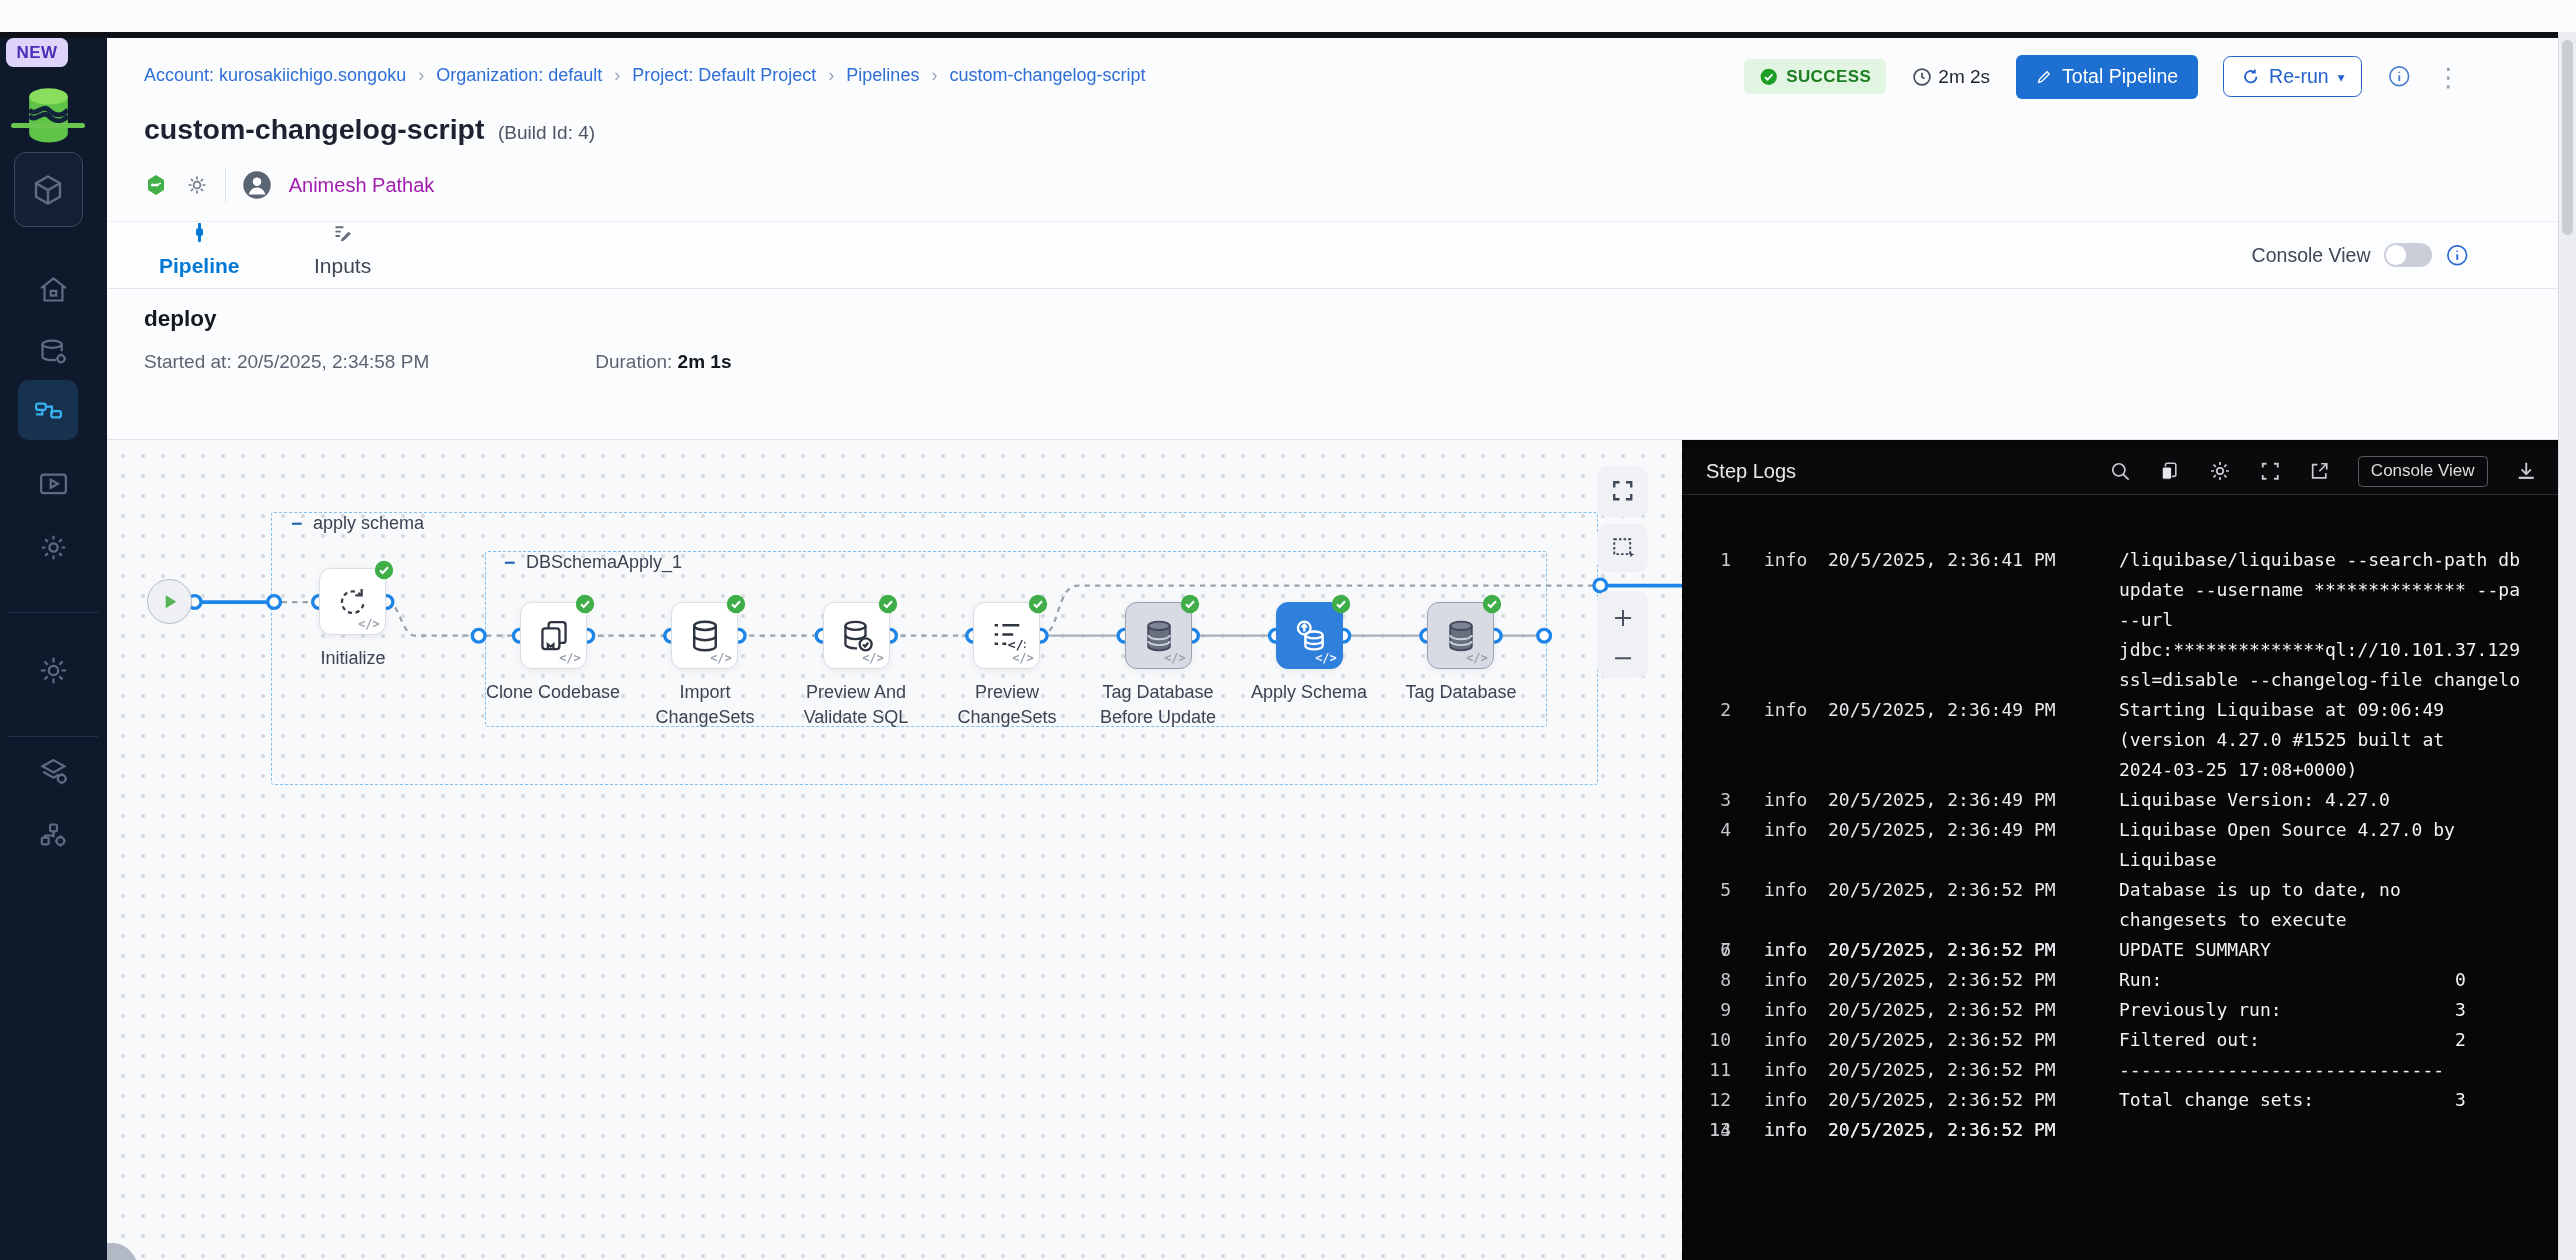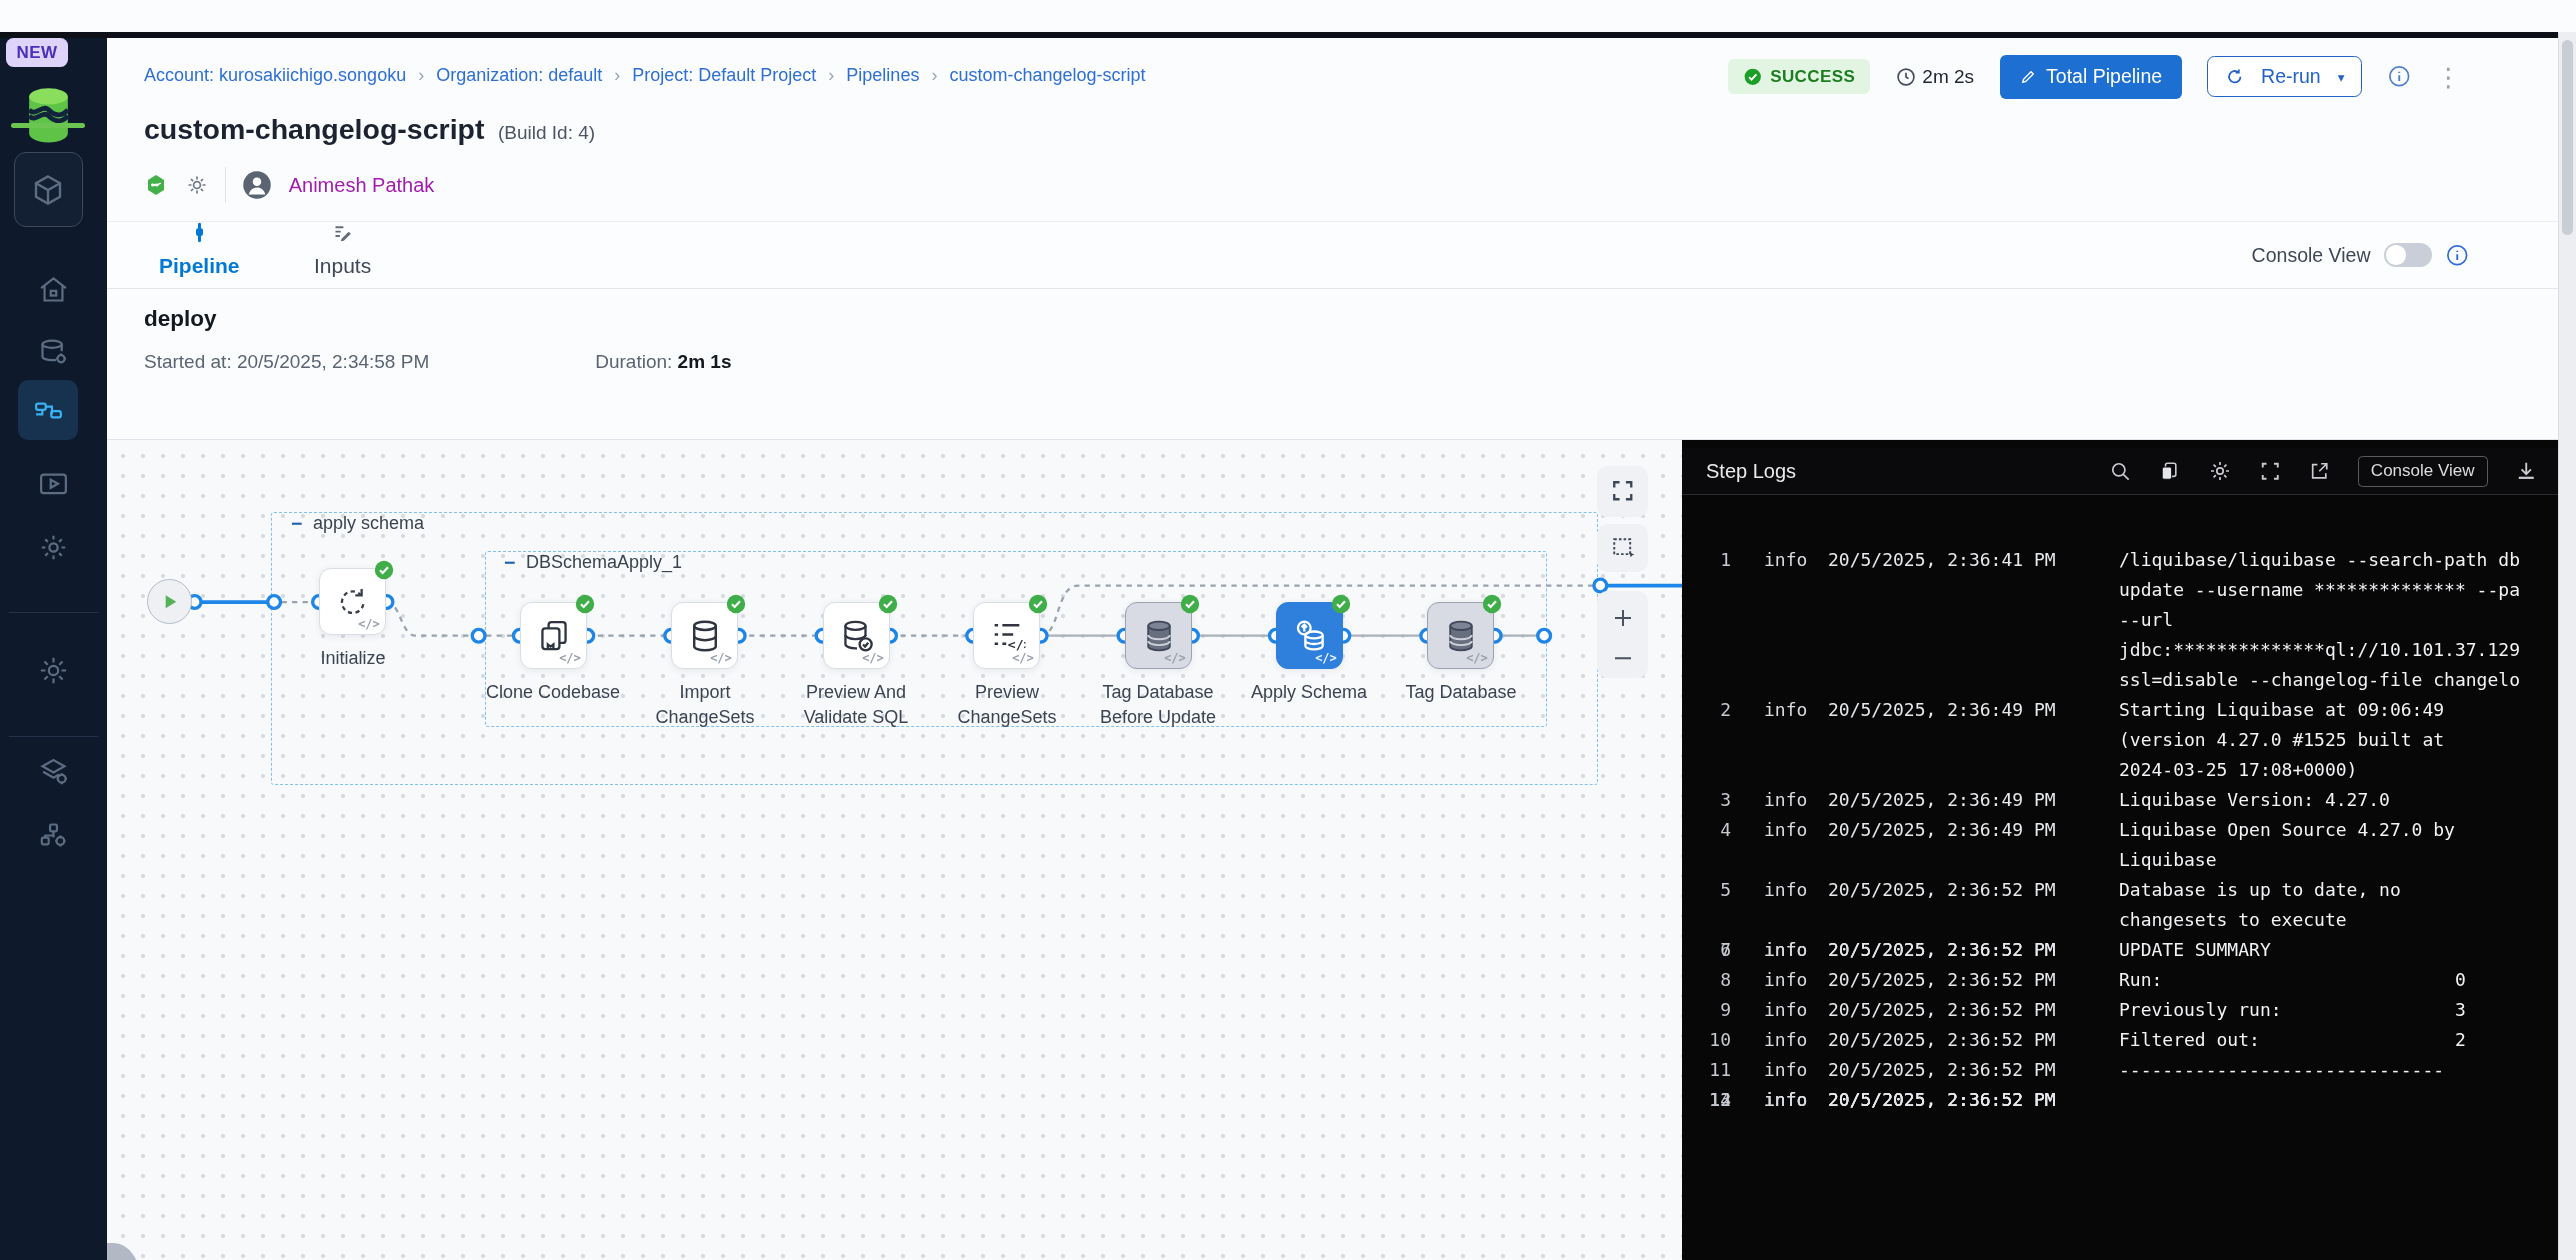--- a/index.html
+++ b/index.html
@@ -27,21 +27,21 @@
   #main { left:107px; top:6px; width:2451px; height:402px; background:#fbfcfe; }
   #breadcrumb { left:37px; top:27px; font-size:18px; display:flex; gap:12px; align-items:center; }
   #breadcrumb .bc { color:#2e6fd6; cursor:pointer; white-space:nowrap; }
   #breadcrumb .sep { color:#9aa5b4; font-size:18px; }
   #hdr-right { right:97px; top:16.5px; display:flex; align-items:center; gap:25.5px;text-align:right; }
   #status-badge { display:flex; align-items:center; gap:7.5px; background:#e2f5e2; border-radius:6px;
      padding:7.5px 15px; color:#1d7d21; font-weight:bold; font-size:17px; letter-spacing:0.4px; }
   #elapsed { display:flex; align-items:center; gap:6.7px; color:#1f2430; font-size:19px; font-weight:500;}
   #edit-btn { display:flex; align-items:center; gap:9px; background:#1d6fd2; color:#fff;
      font-size:19.5px; padding:10.5px 19.5px; border-radius:6px; cursor:pointer; }
-  #rerun-btn { display:flex; align-items:center; gap:17px; background:#fff; color:#2262c9;
+  #rerun-btn { display:flex; align-items:center; gap:9px; background:#fff; color:#2262c9;
      border:1.9px solid #2262c9; font-size:19.5px; font-weight:500; padding:8.2px 16.5px; border-radius:7.5px; cursor:pointer; }
   .ghost-ico { color:#8b93a2; font-size:22.5px; cursor:pointer; }
   #page-title-row { left:37px; top:75px; display:flex; align-items:baseline; gap:13.5px; }
   #page-title { font-size:28.5px; font-weight:bold; color:#1c2230; }
   #build-id { font-size:19px; color:#4d5565; }
   #meta-row { left:37px; top:129px; display:flex; align-items:center; gap:16.5px; height:36px; }
   .vdiv { width:0.7px; height:36px; background:#dde1e8; }
   #author { font-size:20px; color:#a21caf; }
   #hdr-divider1 { left:0; top:183px; width:2451px; height:0.7px; background:#eaedf1; }
   #tabs-row { left:0; top:184px; width:2451px; height:66px; background:#fcfdff; }
@@ -617,20 +617,21 @@
         <div class="logrow">
           <span class="c-num">11</span>
           <span class="c-info">info</span>
           <span class="c-time">20/5/2025, 2:36:52 PM</span>
           <div class="c-msg">------------------------------</div>
         </div>
         <div class="logrow">
           <span class="c-num">12</span>
           <span class="c-info">info</span>
           <span class="c-time">20/5/2025, 2:36:52 PM</span>
+          <div class="c-msg">Total change sets:             3</div>
         </div>
         <div class="logrow">
           <span class="c-num">13</span>
           <span class="c-info">info</span>
           <span class="c-time">20/5/2025, 2:36:52 PM</span>
           <div class="c-msg"></div>
         </div>
         <div class="logrow">
           <span class="c-num">14</span>
           <span class="c-info">info</span>

